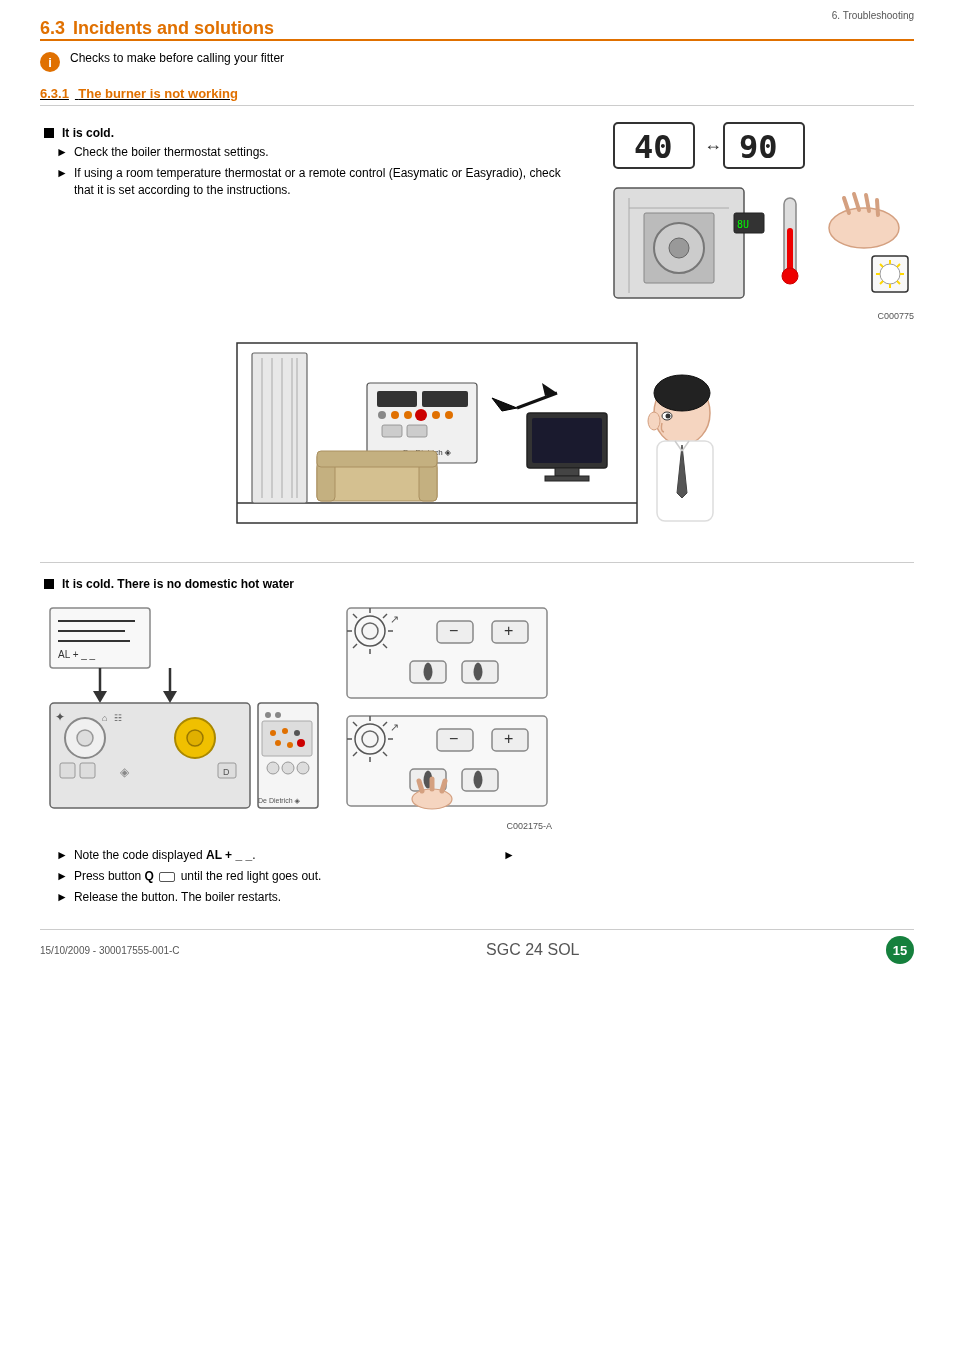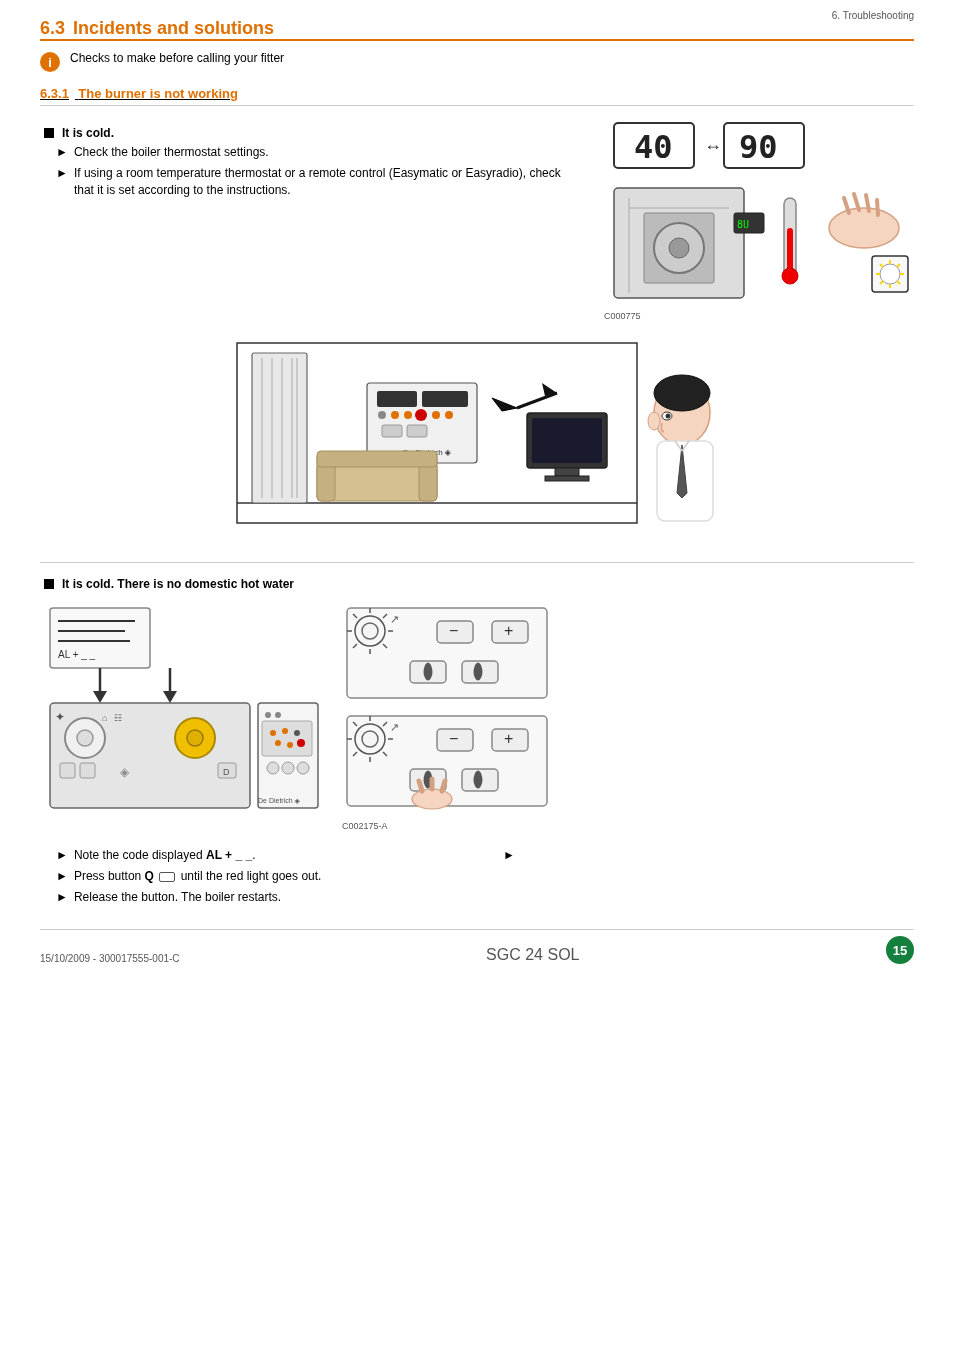--- a/index.html
+++ b/index.html
@@ -124,20 +124,21 @@
     }
     .content-left {
       flex: 1;
     }
     .image-right {
       flex-shrink: 0;
     }
     .img-caption {
       font-size: 9px;
       color: #555;
+      text-align: right;
       margin-top: 2px;
     }
     
     .section-divider {
       border: none;
       border-top: 1px solid #ccc;
       margin: 14px 0;
     }
     
     .boiler-images-row {
@@ -159,21 +160,21 @@
       gap: 20px;
       margin-top: 10px;
     }
     .col-bullets {
       flex: 1;
     }
     
     .page-footer {
       display: flex;
       justify-content: space-between;
-      align-items: flex-end;
+      align-items: center;
       margin-top: 20px;
       padding-top: 6px;
       border-top: 1px solid #ccc;
     }
     .footer-left {
       font-size: 10px;
       color: #555;
     }
     .footer-center {
       font-size: 16px;

